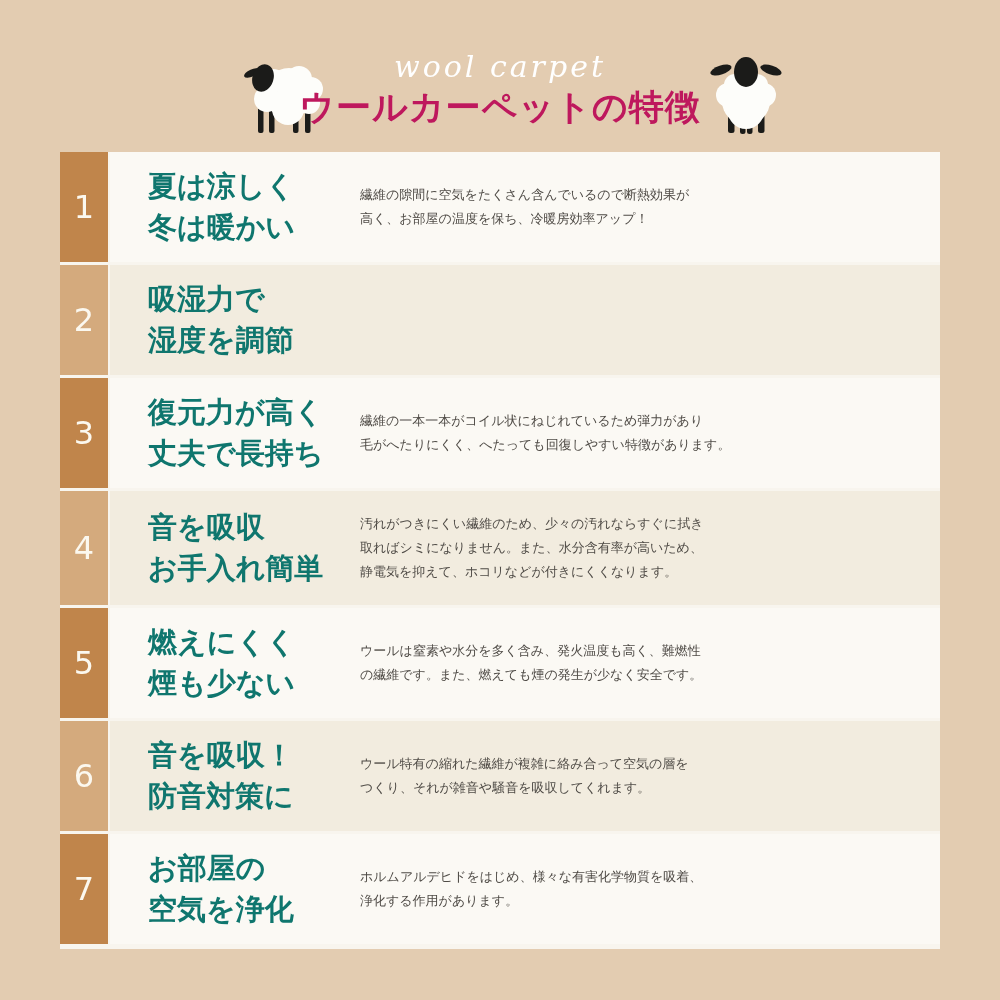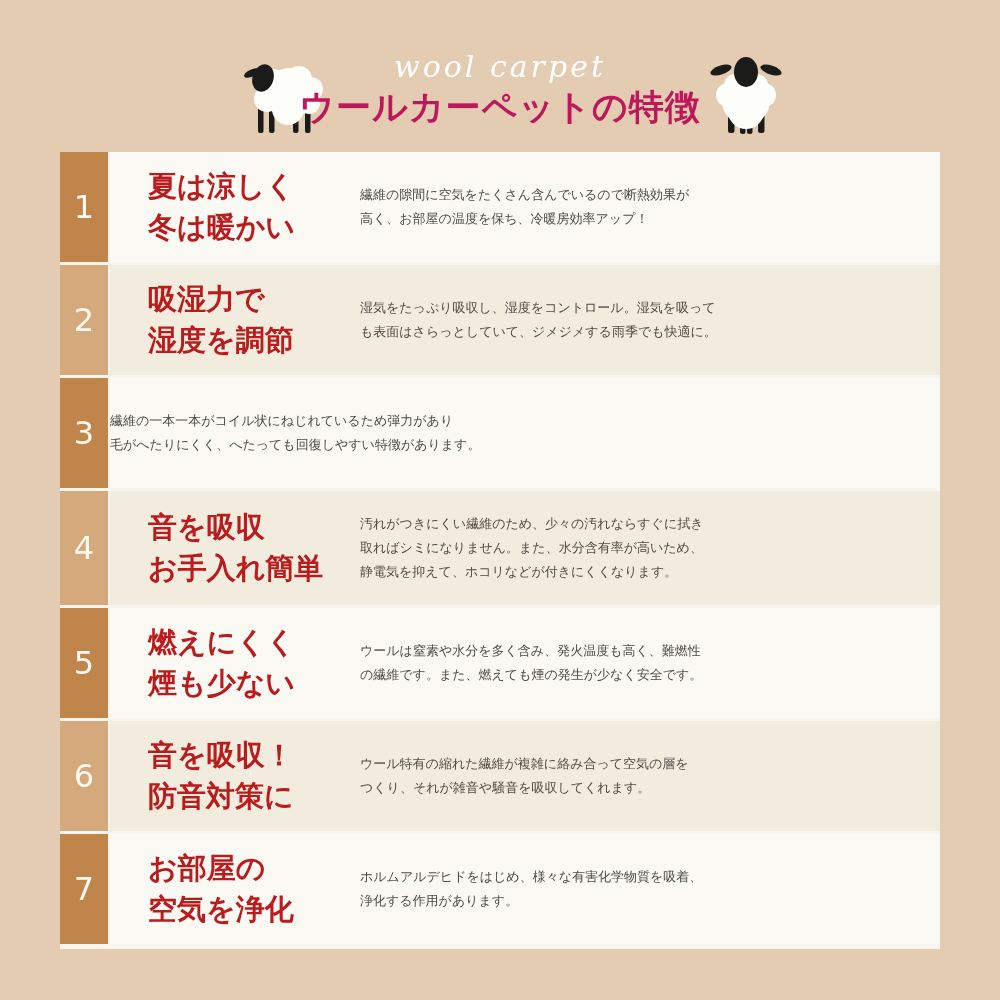--- a/index.html
+++ b/index.html
@@ -38,21 +38,21 @@
     color:#fbf8ef;font-size:32px;font-weight:400;
   }
   .row:nth-child(odd) .badge{background:#c0854b;}
   .row:nth-child(even) .badge{background:#d4aa7d;}
   .content{flex:1;display:flex;align-items:center;}
   .row:nth-child(odd) .content{background:#fbf9f4;}
   .row:nth-child(even) .content{background:#f2ecdf;}
   .feature-title{
     width:212px;flex-shrink:0;
     margin:0 0 0 38px;
-    font-size:29px;font-weight:bold;color:#b91c1c;
+    font-size:29px;font-weight:bold;color:#0f766e;
     line-height:1.4;white-space:pre-line;
   }
   .feature-desc{
     flex:1;margin:0 18px 0 0;
     font-size:13px;color:#4f4b46;
     line-height:1.85;white-space:pre-line;
   }
 </style>
 </head>
 <body>
@@ -125,30 +125,30 @@
       </div>
     </section>
 
     <section class="row">
       <div class="badge">
         <span>2</span>
       </div>
       <div class="content">
         <h2 class="feature-title">吸湿力で
 湿度を調節</h2>
-        <p class="feature-desc">湿気をたっぷり吸収し、湿度をコントロール。湿気を吸って
-も表面はさらっとしていて、ジメジメする雨季でも快適に。</p>
       </div>
     </section>
 
     <section class="row">
       <div class="badge">
         <span>3</span>
       </div>
       <div class="content">
+        <h2 class="feature-title">復元力が高く
+丈夫で長持ち</h2>
         <p class="feature-desc">繊維の一本一本がコイル状にねじれているため弾力があり
 毛がへたりにくく、へたっても回復しやすい特徴があります。</p>
       </div>
     </section>
 
     <section class="row">
       <div class="badge">
         <span>4</span>
       </div>
       <div class="content">

